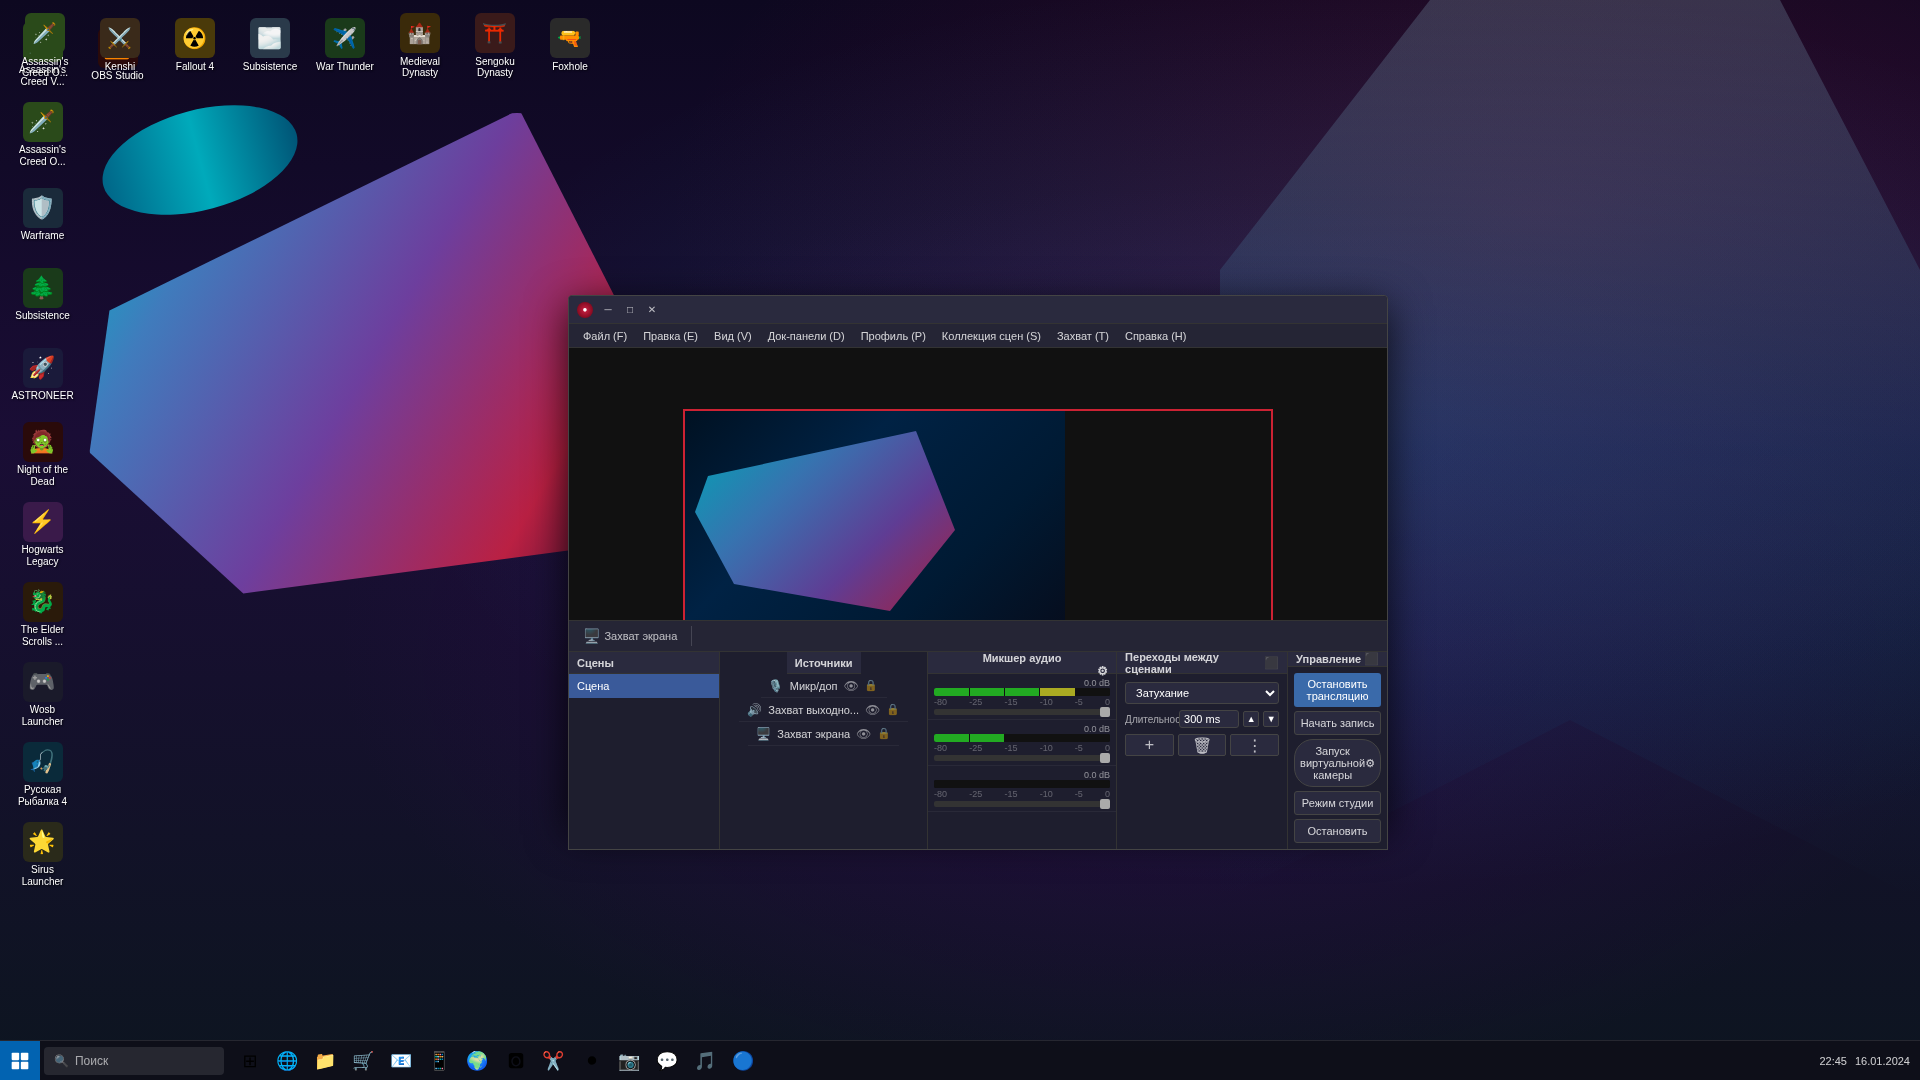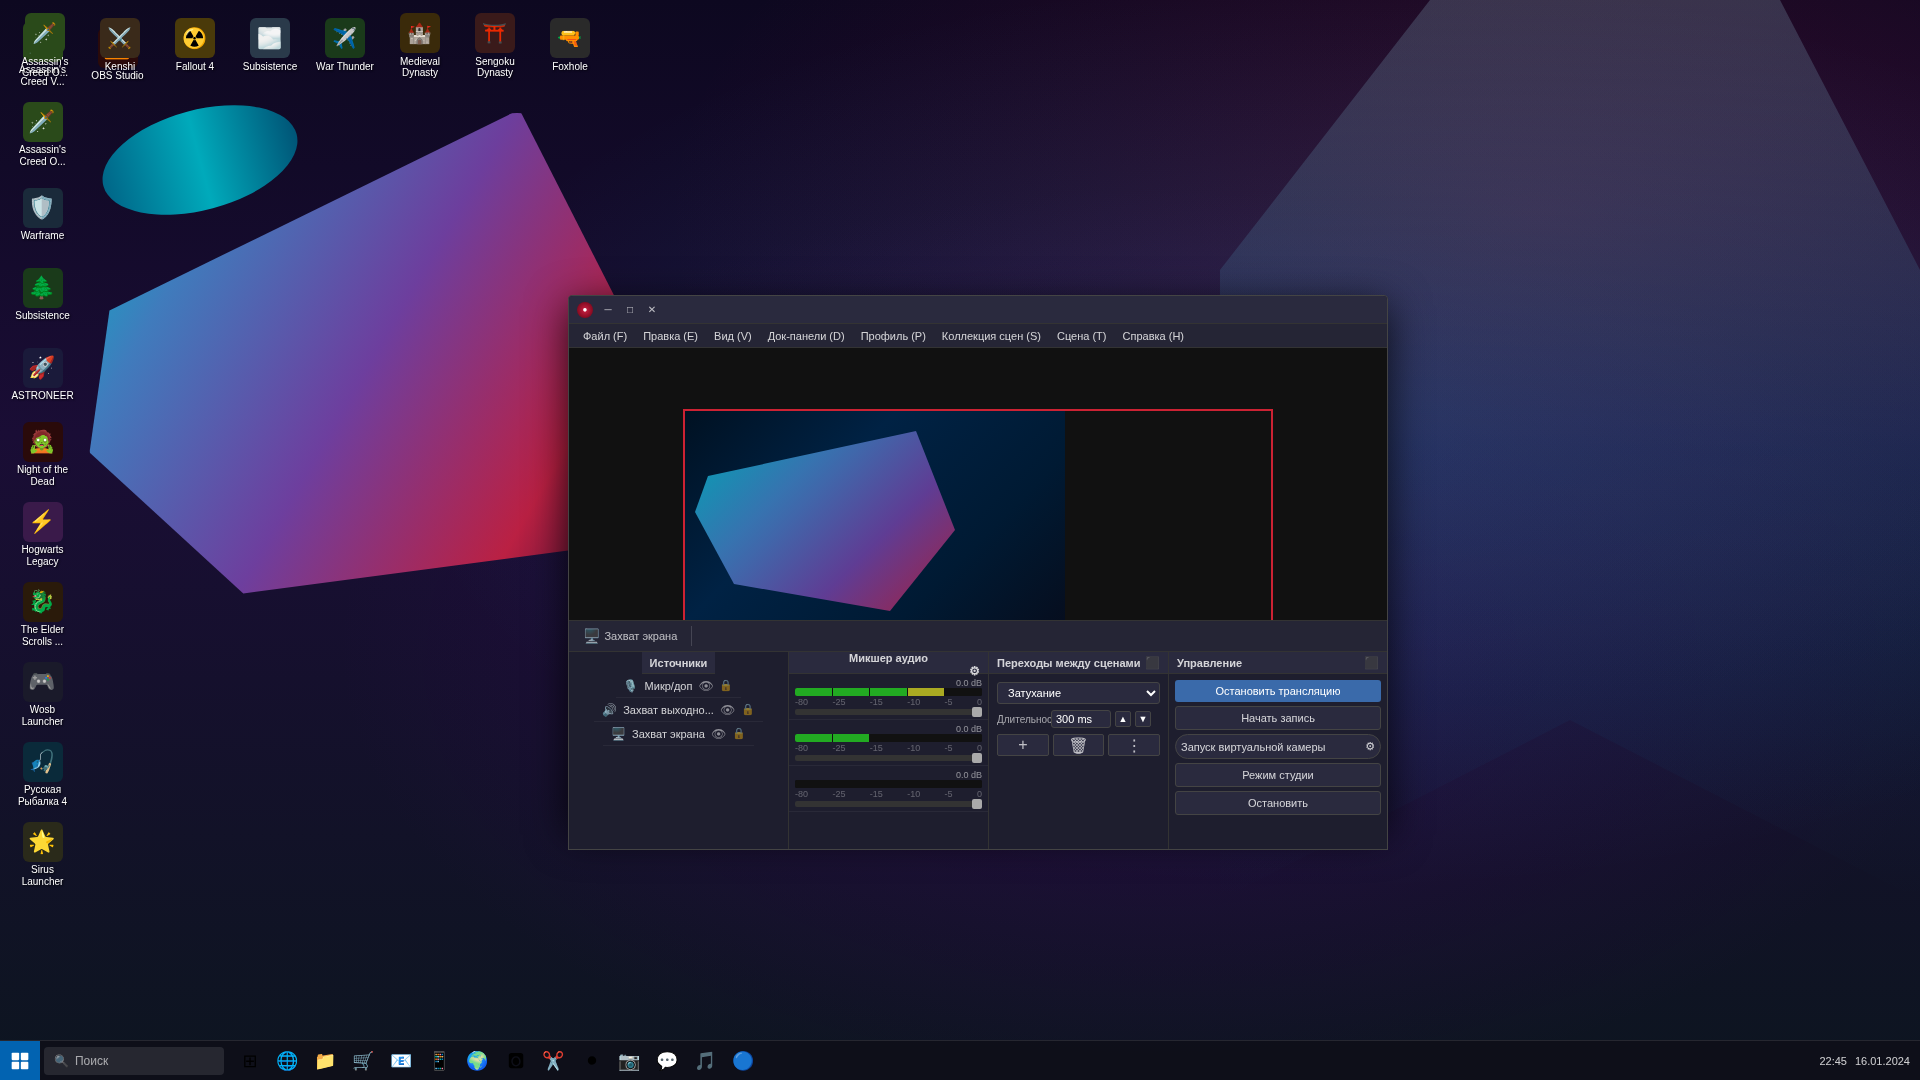--- a/index.html
+++ b/index.html
@@ -799,21 +799,21 @@
       </div>
     </div>
 
     <div class="obs-menubar">
       <div class="obs-menu-item">Файл (F)</div>
       <div class="obs-menu-item">Правка (E)</div>
       <div class="obs-menu-item">Вид (V)</div>
       <div class="obs-menu-item">Док-панели (D)</div>
       <div class="obs-menu-item">Профиль (P)</div>
       <div class="obs-menu-item">Коллекция сцен (S)</div>
-      <div class="obs-menu-item">Сцена (T)</div>
+      <div class="obs-menu-item">Захват (T)</div>
       <div class="obs-menu-item">Справка (H)</div>
     </div>
 
     <div class="obs-preview-area">
       <div class="obs-preview-content">
         <div class="obs-preview-inner">
 
           <div class="preview-main">
             <div class="preview-main-gun"></div>
 
@@ -848,20 +848,24 @@
     <div class="obs-toolbar">
       <div class="obs-toolbar-item">
         <span style="font-size:14px;">🖥️</span>
         <span>Захват экрана</span>
       </div>
       <div class="obs-toolbar-sep"></div>
     </div>
 
     <div class="obs-panels">
 
+      <div class="obs-scenes-panel">
+        <div class="obs-panel-header">Сцены</div>
+        <div class="obs-scene-item active">Сцена</div>
+      </div>
 
       <div class="obs-sources-panel">
         <div class="obs-panel-header">Источники</div>
         <div class="obs-source-item">
           <span class="source-icon">🎙️</span>
           <span>Микр/доп</span>
           <span class="source-vis-btn">👁</span>
           <span class="source-lock-btn">🔒</span>
         </div>
         <div class="obs-source-item">

